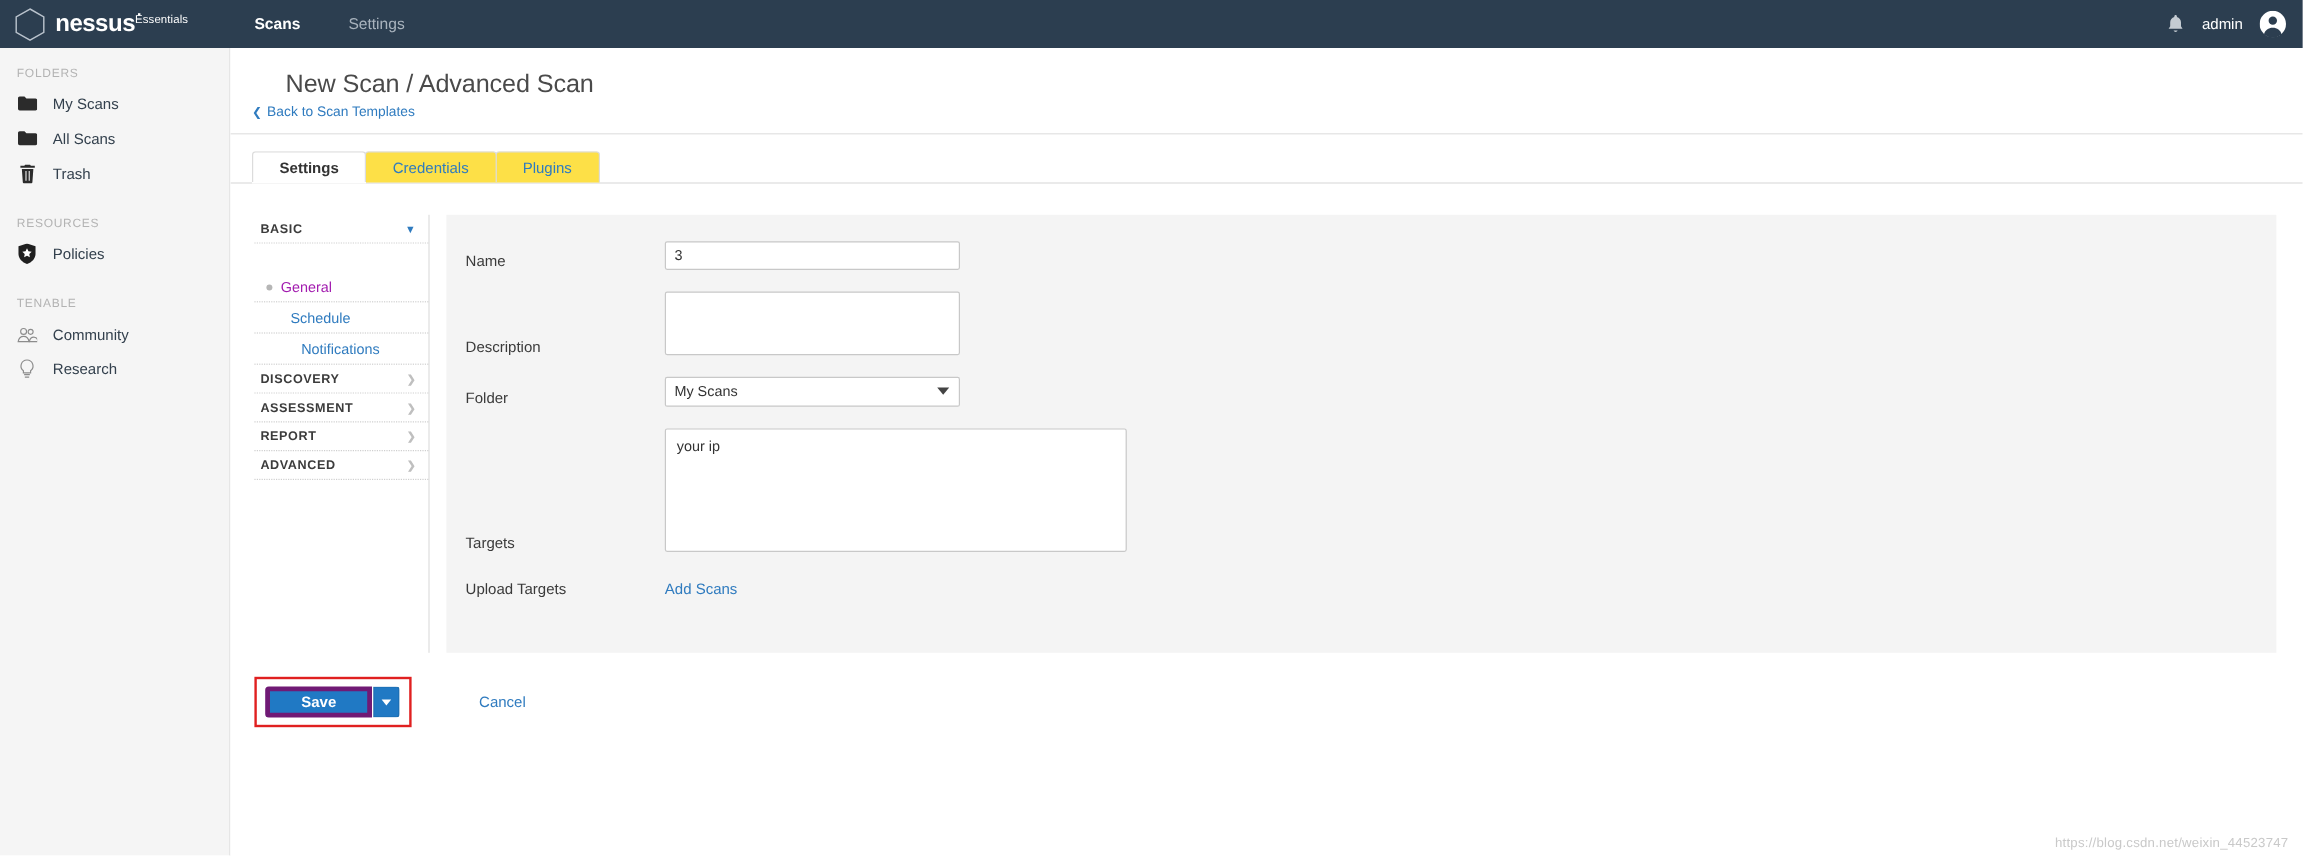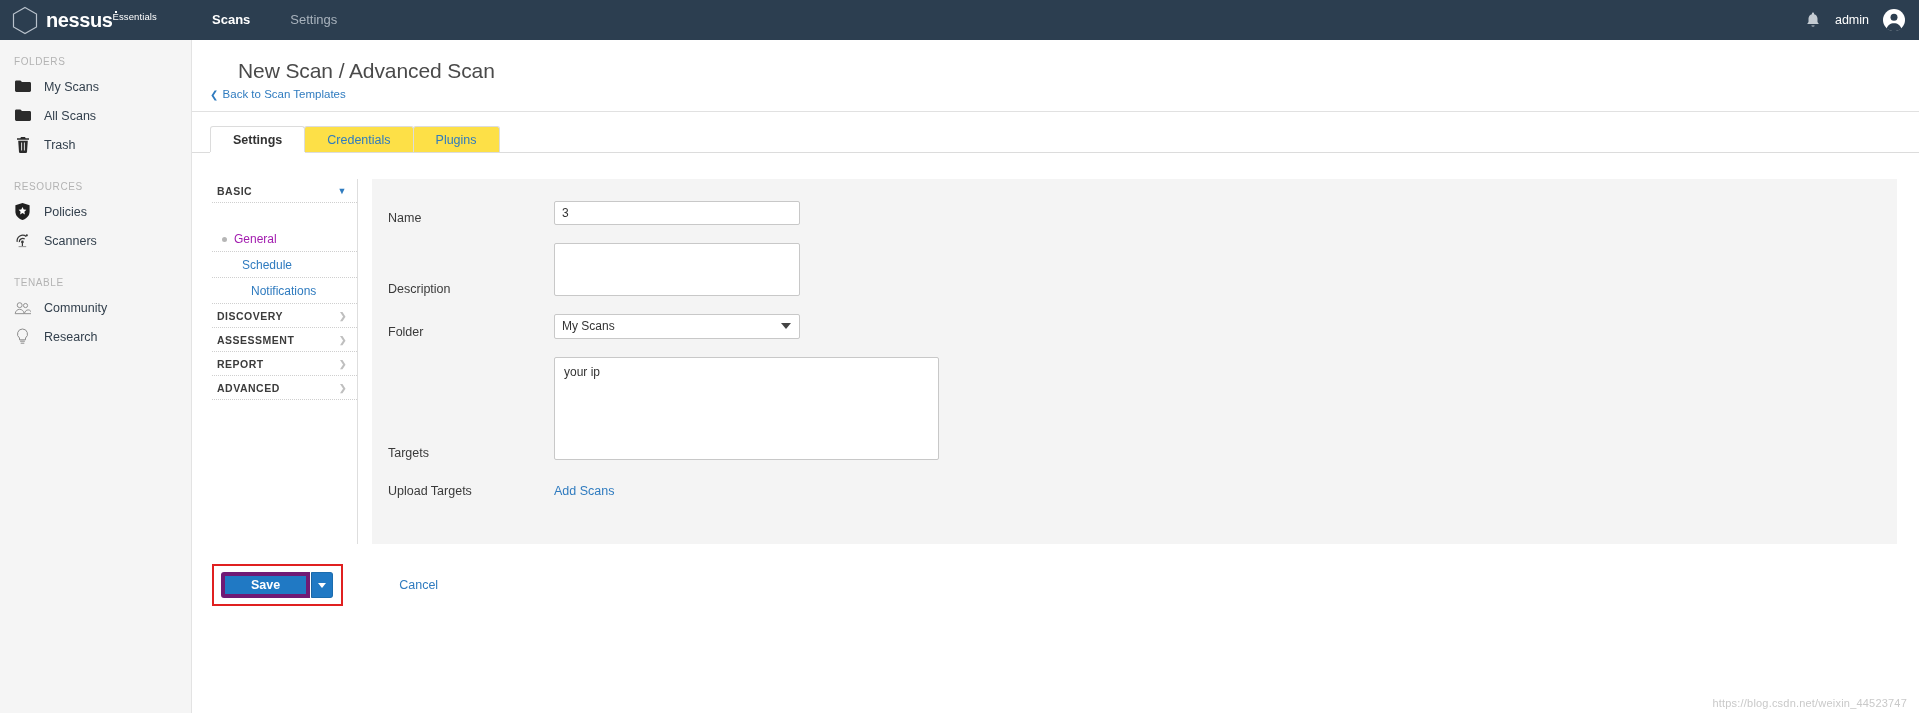--- a/index.html
+++ b/index.html
@@ -433,33 +433,20 @@
     <div class="side-group-title">RESOURCES</div>
     <div class="side-item">
       <span class="side-icon">
         <svg width="15" height="17" viewBox="0 0 15 17">
           <path d="M7.5 0L14.6 2.3v6.1c0 4.2-3 7.1-7.1 8.6C3.4 15.5.4 12.6.4 8.4V2.3z" fill="#1f1f1f"></path>
           <path d="M7.5 3.9l1.2 2.5 2.7.4-2 1.9.5 2.7-2.4-1.3-2.4 1.3.5-2.7-2-1.9 2.7-.4z" fill="#ffffff"></path>
         </svg>
       </span>
       <span>Policies</span>
     </div>
-    <div class="side-item">
-      <span class="side-icon">
-        <svg width="17" height="17" viewBox="0 0 17 17">
-          <path d="M3.2 9.8a5.6 5.6 0 019-5.3" fill="none" stroke="#3a3a3a" stroke-width="1.25"></path>
-          <path d="M5.3 10.1a3.5 3.5 0 015.4-3.1" fill="none" stroke="#3a3a3a" stroke-width="1.25"></path>
-          <circle cx="8.4" cy="9.9" r="1.35" fill="#3a3a3a"></circle>
-          <path d="M8.4 11v3.6" stroke="#3a3a3a" stroke-width="1.2"></path>
-          <path d="M4.6 14.6h7.6" stroke="#9a9a9a" stroke-width="1.1"></path>
-          <circle cx="12.8" cy="3.3" r="1.1" fill="#3a3a3a"></circle>
-        </svg>
-      </span>
-      <span>Scanners</span>
-    </div>
 
     <div class="side-gap"></div>
 
     <div class="side-group-title">TENABLE</div>
     <div class="side-item">
       <span class="side-icon">
         <svg width="18" height="14" viewBox="0 0 18 14">
           <circle cx="6" cy="4" r="2.6" fill="none" stroke="#8c8c8c" stroke-width="1"></circle>
           <circle cx="12.2" cy="4.4" r="2.2" fill="none" stroke="#8c8c8c" stroke-width="1"></circle>
           <path d="M1.2 13c.5-3 2.4-4.6 4.8-4.6S10.3 10 10.8 13z" fill="none" stroke="#8c8c8c" stroke-width="1"></path>

